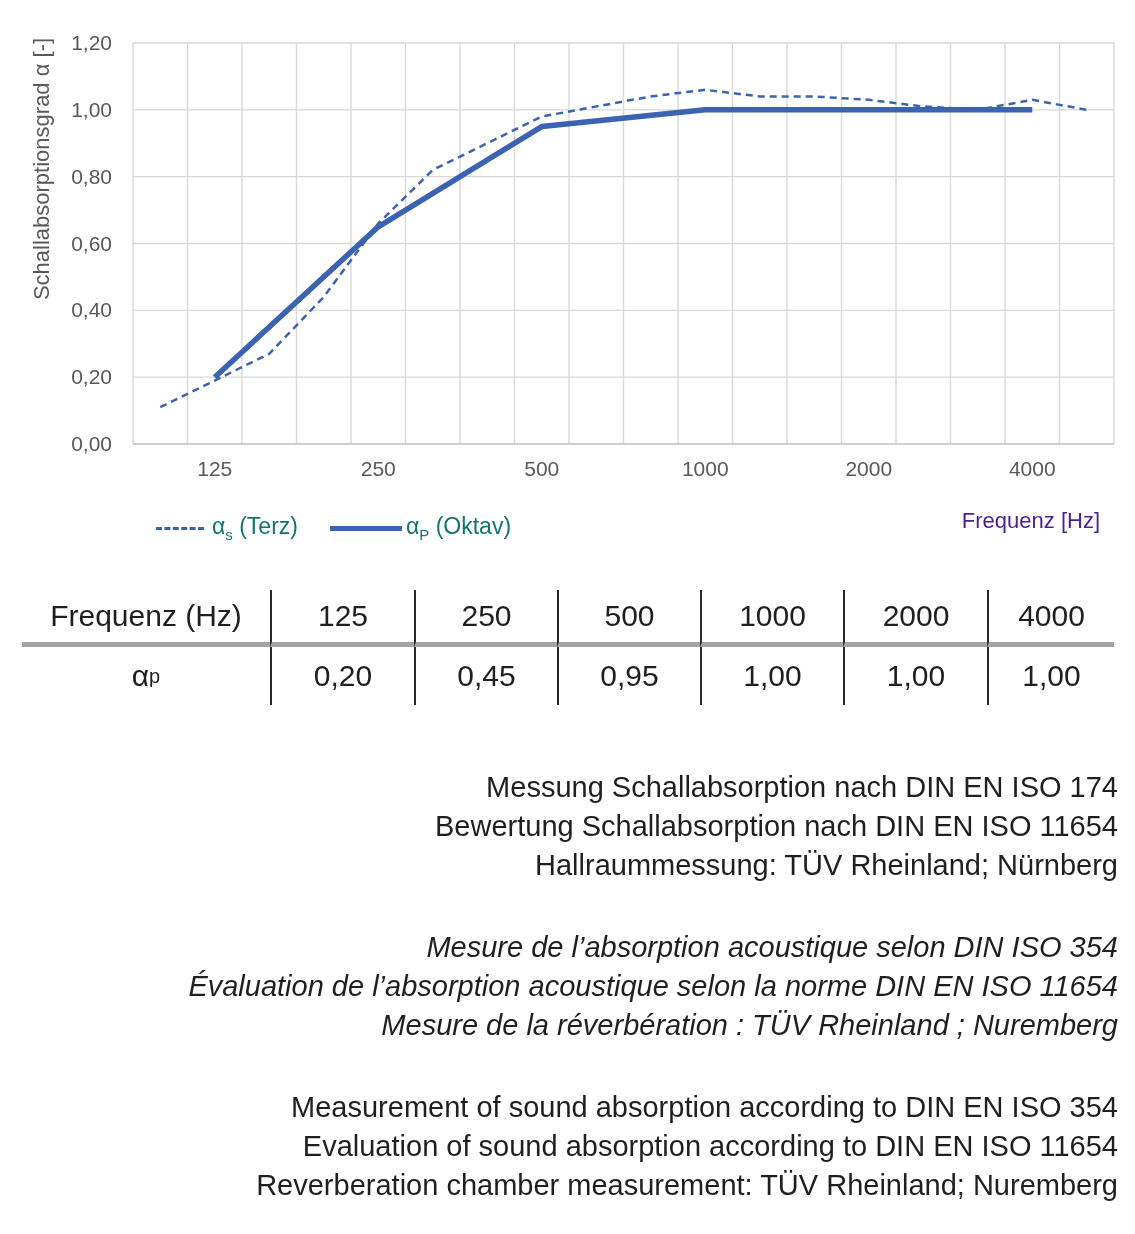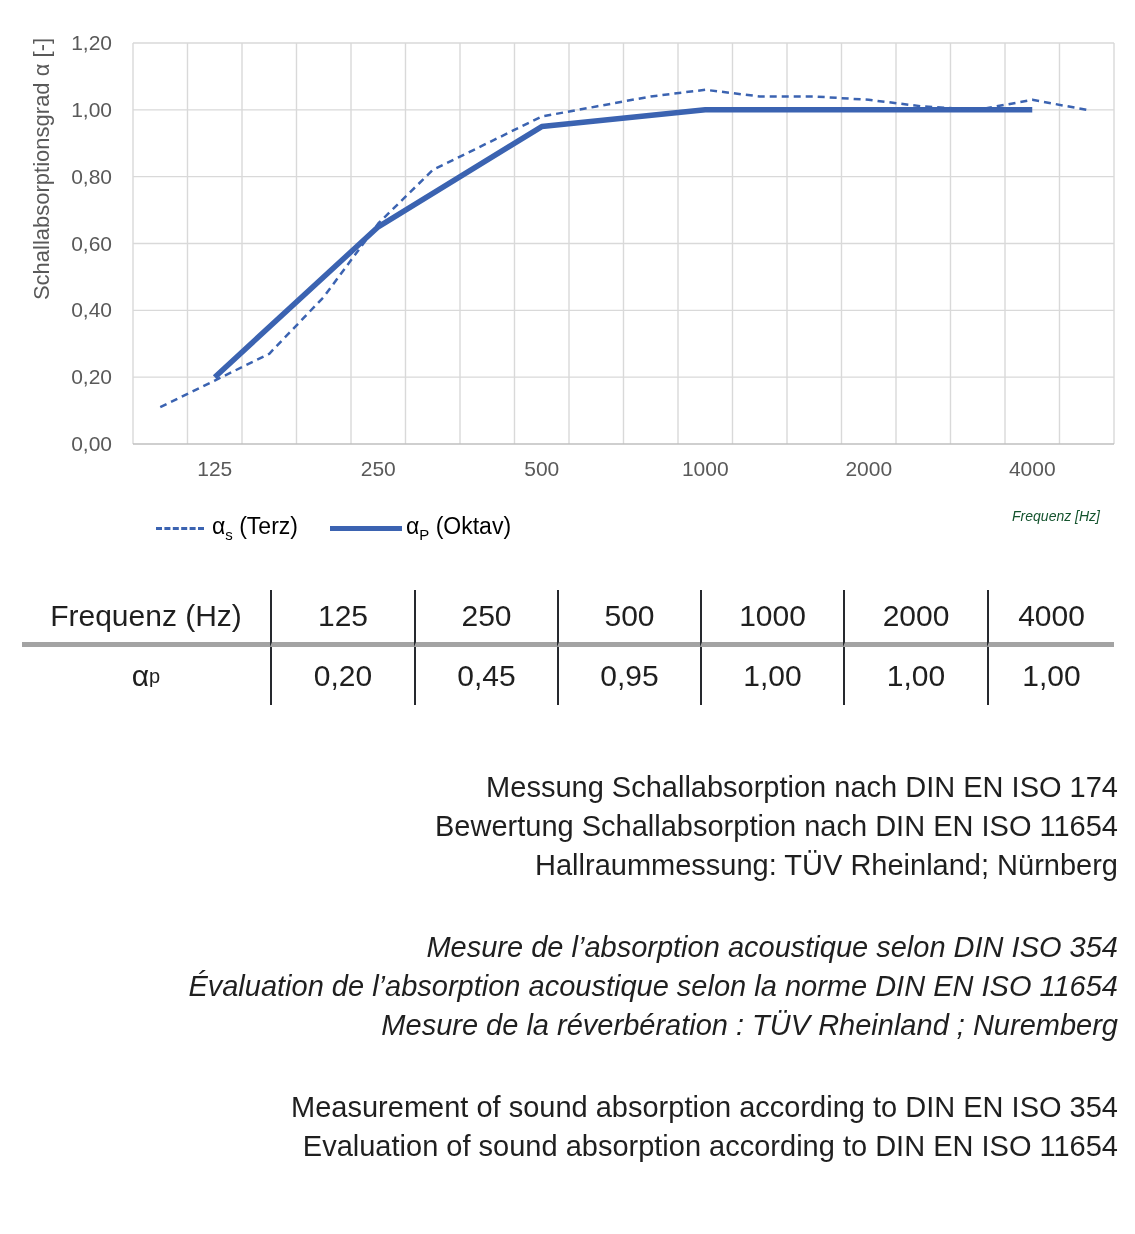--- a/index.html
+++ b/index.html
@@ -13,23 +13,23 @@
   #y-axis-title{position:absolute;left:-126px;top:154px;width:340px;height:30px;
                 text-align:center;font-size:22px;color:#595959;
                 transform:rotate(-90deg);white-space:nowrap;}
 
   
   #legend{position:absolute;left:156px;top:512px;display:flex;align-items:center;height:32px;}
   .legend-item{display:flex;align-items:center;}
   .legend-item + .legend-item{margin-left:32px;}
   .sample-dashed{width:48px;height:0;border-top:3px dashed #3B63B1;margin-right:8px;}
   .sample-solid{width:72px;height:5px;background:#3B63B1;margin-right:4px;}
-  .legend-label{font-size:23px;color:#000000;white-space:nowrap;}
+  .legend-label{font-size:23px;color:#0f766e;white-space:nowrap;}
   .legend-label sub{font-size:15px;}
-  #x-axis-title{position:absolute;right:35px;top:508px;font-size:14px;color:#14532d;font-style:italic;}
+  #x-axis-title{position:absolute;right:35px;top:508px;font-size:22px;color:#4c1d95;}
 
   
   #alpha-table{position:absolute;left:22px;top:590px;width:1092px;
                display:grid;grid-template-columns:248px 144px 143px 143px 143px 144px 127px;
                grid-template-rows:57px 58px;
                font-size:30px;color:#1f1f1f;}
   #alpha-table .cell{display:flex;align-items:center;justify-content:center;white-space:nowrap;}
   #alpha-table .hrow{border-bottom:5px solid #a3a3a3;}
   #alpha-table .vline{border-left:2px solid #26292e;}
   #alpha-table sub{font-size:20px;}
@@ -138,15 +138,16 @@
     <div>Hallraummessung: TÜV Rheinland; Nürnberg</div>
   </div>
   <div id="notes-fr" class="notes">
     <div>Mesure de l’absorption acoustique selon DIN ISO 354</div>
     <div>Évaluation de l’absorption acoustique selon la norme DIN EN ISO 11654</div>
     <div>Mesure de la réverbération : TÜV Rheinland ; Nuremberg</div>
   </div>
   <div id="notes-en" class="notes">
     <div>Measurement of sound absorption according to DIN EN ISO 354</div>
     <div>Evaluation of sound absorption according to DIN EN ISO 11654</div>
+    <div>Reverberation chamber measurement: TÜV Rheinland; Nuremberg</div>
   </div>
 
 </div>
 
 </body></html>

